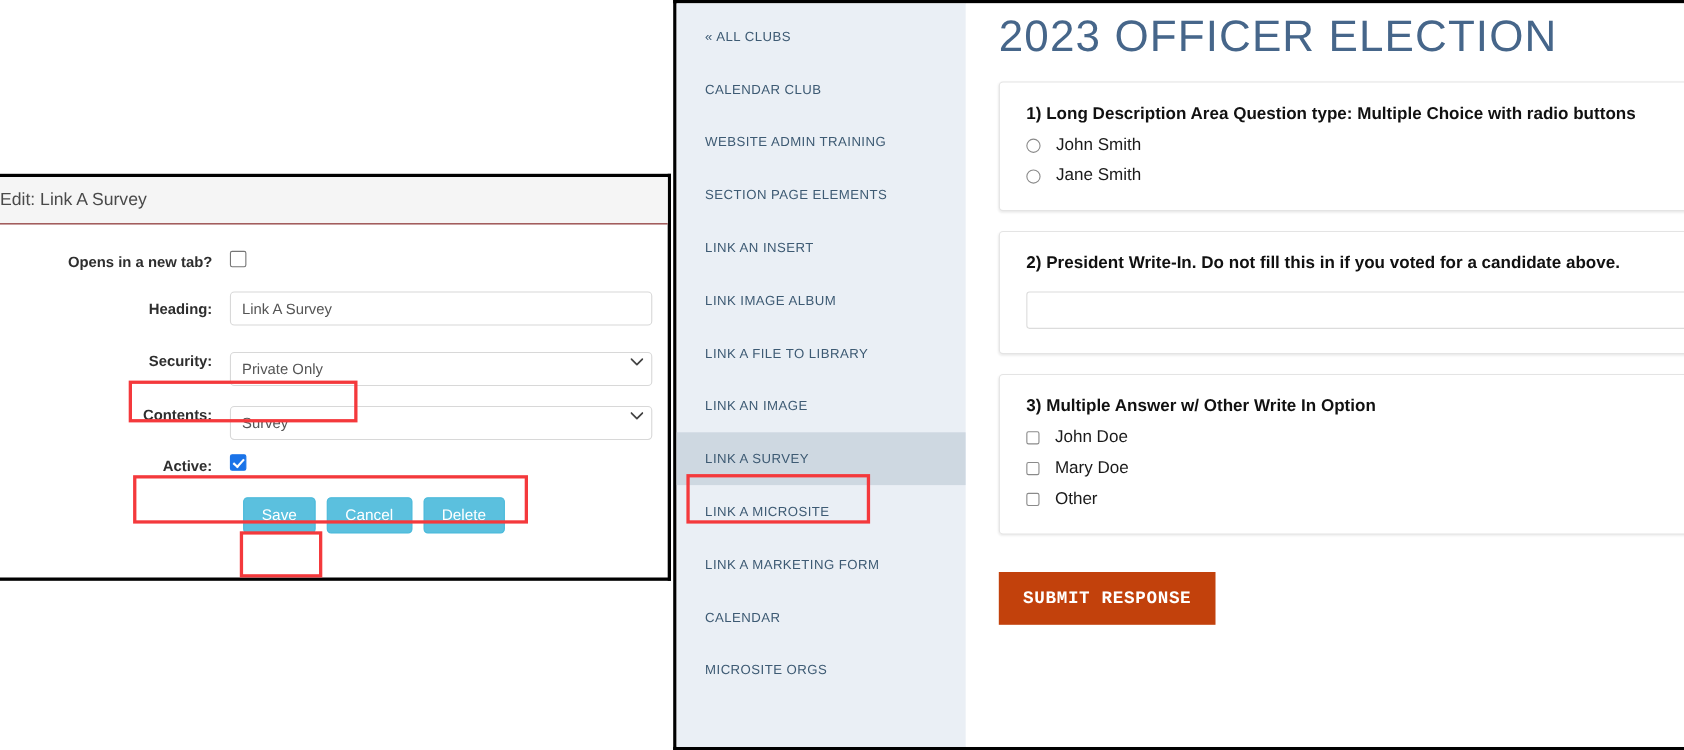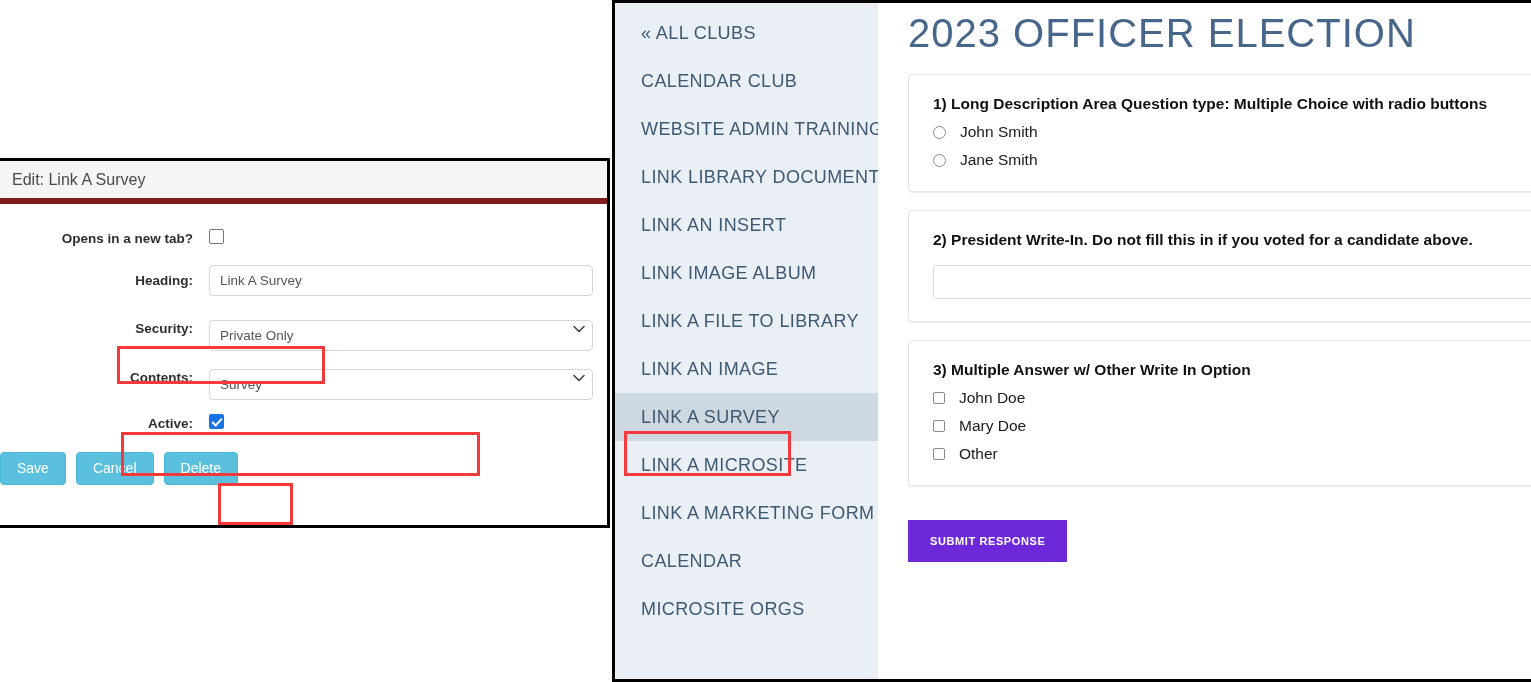--- a/index.html
+++ b/index.html
@@ -17,23 +17,23 @@
     position: absolute;
     left: 0px; top: 158px;
     width: 610px; height: 370px;
     background: #ffffff;
     border: 3px solid #000000;
     border-left: none;
   }
   #edit-dialog-header {
     height: 43px;
     background: #f5f5f5;
-    border-bottom: 6px solid #7f1d1d;
+    border-bottom: 1px solid #7f1d1d;
     display: flex; align-items: center;
-    padding-left: 12px;
+    padding-left: 0;
   }
   #edit-dialog-title {
     font-size: 16px;
     color: #4a4a4a;
     font-family: "Liberation Sans", sans-serif;
   }
   .form-row {
     display: flex;
     align-items: center;
     position: relative;
@@ -87,21 +87,21 @@
   }
   .chk.checked::after {
     content: "";
     position: absolute;
     left: 4px; top: 1px;
     width: 4px; height: 8px;
     border: solid #fff;
     border-width: 0 2px 2px 0;
     transform: rotate(42deg);
   }
-  .btn-row { display: flex; gap: 10px; align-items: center; position: relative; }
+  .btn-row { display: flex; gap: 10px; padding-left: 221px; align-items: center; position: relative; }
   .btn {
     background: #5bc0de;
     border: 1px solid #46b8da;
     border-radius: 4px;
     color: #ffffff;
     font-size: 14px;
     padding: 7px 16px;
     font-family: "Liberation Sans", sans-serif;
     cursor: pointer;
     line-height: 1.2;
@@ -130,21 +130,21 @@
     left: 0; top: 0;
     width: 263px; height: 100%;
     background: #eaeff5;
   }
   .nav-item {
     height: 48px;
     display: flex;
     align-items: center;
     padding-left: 26px;
     color: #3d5a73;
-    font-size: 18px;
+    font-size: 12px;
     letter-spacing: 0.4px;
     font-family: "Liberation Sans", sans-serif;
     white-space: nowrap;
   }
   .nav-item.active { background: #ced8e1; }
 
   #survey-area {
     position: absolute;
     left: 263px; top: 0;
     right: 0; bottom: 0;
@@ -203,28 +203,28 @@
   .write-in {
     margin-top: 16px;
     height: 34px;
     border: 1px solid #dcdcdc;
     border-radius: 3px;
     background: #fff;
     width: 100%;
   }
   #submit-response {
     margin-top: 34px;
-    background: #6d28d9;
+    background: #c2410c;
     color: #ffffff;
     border: none;
-    font-size: 11px;
+    font-size: 16px;
     font-weight: bold;
     letter-spacing: 0.6px;
     padding: 15px 22px;
-    font-family: Liberation Sans, sans-serif;
+    font-family: Liberation Mono, monospace;
     cursor: pointer;
     display: inline-block;
   }
 </style>
 </head>
 <body>
 
 <div id="root">
 
   <div id="edit-dialog">
@@ -294,21 +294,21 @@
     <div class="redbox" style="left:218px; top:322px; width:75px; height:42px;"></div>
   </div>
 
   <div id="site-panel">
 
     <div id="sidebar">
       <div style="height:6px;"></div>
       <div class="nav-item">« ALL CLUBS</div>
       <div class="nav-item">CALENDAR CLUB</div>
       <div class="nav-item">WEBSITE ADMIN TRAINING</div>
-      <div class="nav-item">LINK LIBRARY DOCUMENT</div>
+      <div class="nav-item">SECTION PAGE ELEMENTS</div>
       <div class="nav-item">LINK AN INSERT</div>
       <div class="nav-item">LINK IMAGE ALBUM</div>
       <div class="nav-item">LINK A FILE TO LIBRARY</div>
       <div class="nav-item">LINK AN IMAGE</div>
       <div class="nav-item active">LINK A SURVEY</div>
       <div class="nav-item">LINK A MICROSITE</div>
       <div class="nav-item">LINK A MARKETING FORM</div>
       <div class="nav-item">CALENDAR</div>
       <div class="nav-item">MICROSITE ORGS</div>
     </div>

